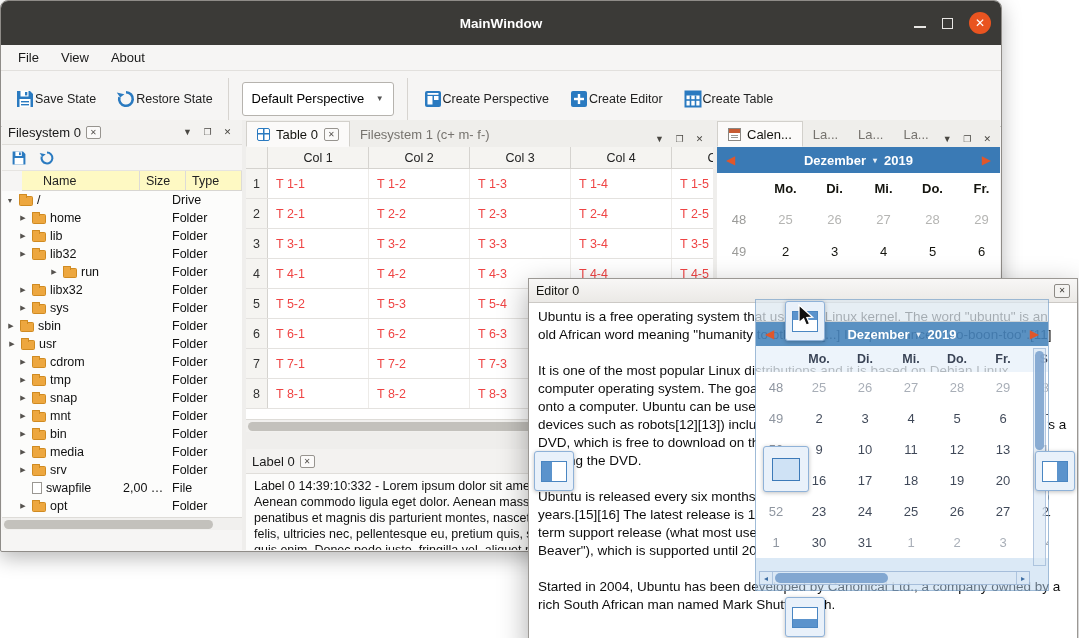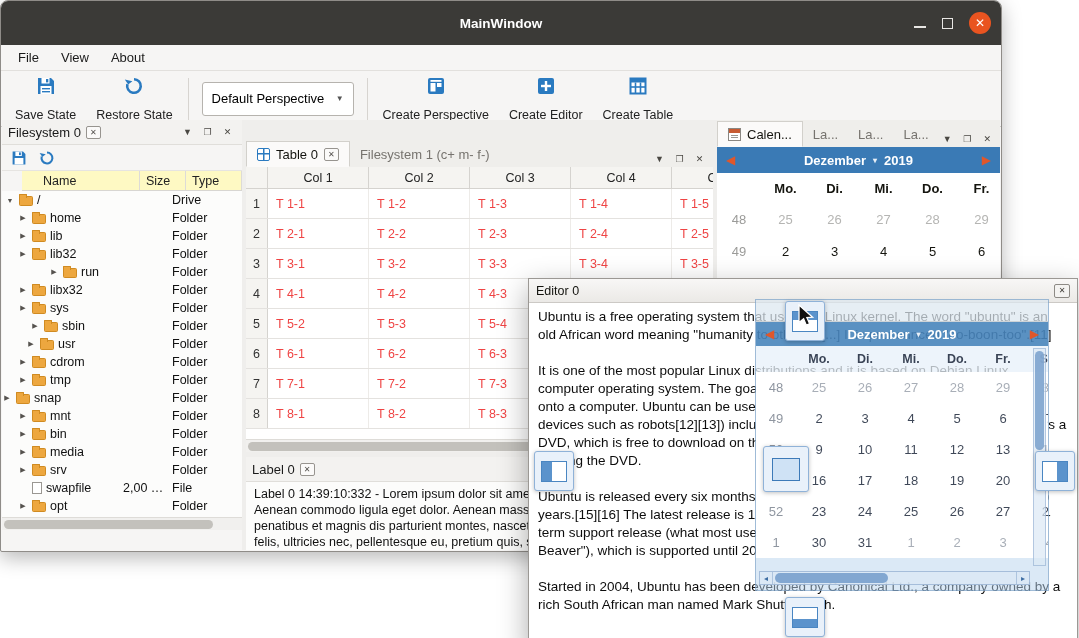--- a/index.html
+++ b/index.html
@@ -17,33 +17,33 @@
   .wc-max { width:11px; height:11px; border:1.5px solid #e8e6e3; }
   .wc-close { width:22px; height:22px; border-radius:50%; background:#e95420; color:#fff;
               display:flex; align-items:center; justify-content:center; font-size:12px; line-height:1; }
 
   .menubar { height:26px; background:#f6f5f4; display:flex; align-items:center; padding-left:6px;
              border-bottom:1px solid #e2e0dd; font-size:13px; color:#1a1a1a; }
   .menu-item { padding:4px 11px; }
 
   .toolbar { height:56px; background:#f6f5f4; display:flex; align-items:center; padding:0 4px;
              border-bottom:1px solid #cfcdc9; }
-  .tbtn { display:flex; flex-direction:column; align-items:center; gap:12px;
+  .tbtn { display:flex; align-items:center; gap:0;
           padding:3px 10px; font-size:12.5px; color:#222; }
   .tb-sep { width:1px; height:42px; background:#d7d4d0; margin:0 5px; }
   .combo { height:34px; background:#fff; border:1px solid #b6b3ae; border-radius:3px; display:flex;
            align-items:center; justify-content:space-between; padding:0 9px; font-size:13px; margin:0 8px; width:152px; }
   .combo .arrow { font-size:8px; color:#555; }
 
   
   .dockarea { position:absolute; top:119px; left:1px; right:1px; bottom:1px; background:#efeeec;
               display:flex; gap:4px; }
   .panel { background:#f6f5f4; display:flex; flex-direction:column; min-width:0; overflow:hidden; }
   .left-panel { width:240px; }
-  .center-col { width:467px; display:flex; flex-direction:column; gap:5px;margin-top:20px; }
+  .center-col { width:467px; display:flex; flex-direction:column; gap:17px; }
   .right-panel { flex:1; }
 
   .dock-header { height:25px; display:flex; align-items:center; padding:0 6px; gap:5px; font-size:13px;
                  color:#1a1a1a; background:#f3f2f0; border-bottom:1px solid #e0deda; flex:none; }
   .tabclose { width:15px; height:13px; border:1px solid #97948f; border-radius:2px; color:#55524e;
               font-size:8px; display:inline-flex; align-items:center; justify-content:center; background:#fbfaf9; }
   .dock-controls { margin-left:auto; display:flex; align-items:center; gap:3px; }
   .dc-btn { width:17px; height:17px; display:flex; align-items:center; justify-content:center;
             color:#4a4843; font-size:9px; }
 
@@ -324,30 +324,30 @@
             <div class="fs-row">
               <div class="fs-name" style="padding-left: 16px;">
                 <span class="fs-arrow">▶</span>
                 <span class="ico-folder"></span>
                 <span class="fs-label">sys</span>
               </div>
               <div class="fs-size"></div>
               <div class="fs-type">Folder</div>
             </div>
             <div class="fs-row">
-              <div class="fs-name" style="padding-left: 28px;">
+              <div class="fs-name" style="padding-left: 4px;">
                 <span class="fs-arrow">▶</span>
                 <span class="ico-folder"></span>
                 <span class="fs-label">sbin</span>
               </div>
               <div class="fs-size"></div>
               <div class="fs-type">Folder</div>
             </div>
             <div class="fs-row">
-              <div class="fs-name" style="padding-left: 24px;">
+              <div class="fs-name" style="padding-left: 5px;">
                 <span class="fs-arrow">▶</span>
                 <span class="ico-folder"></span>
                 <span class="fs-label">usr</span>
               </div>
               <div class="fs-size"></div>
               <div class="fs-type">Folder</div>
             </div>
             <div class="fs-row">
               <div class="fs-name" style="padding-left: 16px;">
                 <span class="fs-arrow">▶</span>
@@ -360,21 +360,21 @@
             <div class="fs-row">
               <div class="fs-name" style="padding-left: 16px;">
                 <span class="fs-arrow">▶</span>
                 <span class="ico-folder"></span>
                 <span class="fs-label">tmp</span>
               </div>
               <div class="fs-size"></div>
               <div class="fs-type">Folder</div>
             </div>
             <div class="fs-row">
-              <div class="fs-name" style="padding-left: 0;">
+              <div class="fs-name" style="padding-left: 16px;">
                 <span class="fs-arrow">▶</span>
                 <span class="ico-folder"></span>
                 <span class="fs-label">snap</span>
               </div>
               <div class="fs-size"></div>
               <div class="fs-type">Folder</div>
             </div>
             <div class="fs-row">
               <div class="fs-name" style="padding-left: 16px;">
                 <span class="fs-arrow">▶</span>

